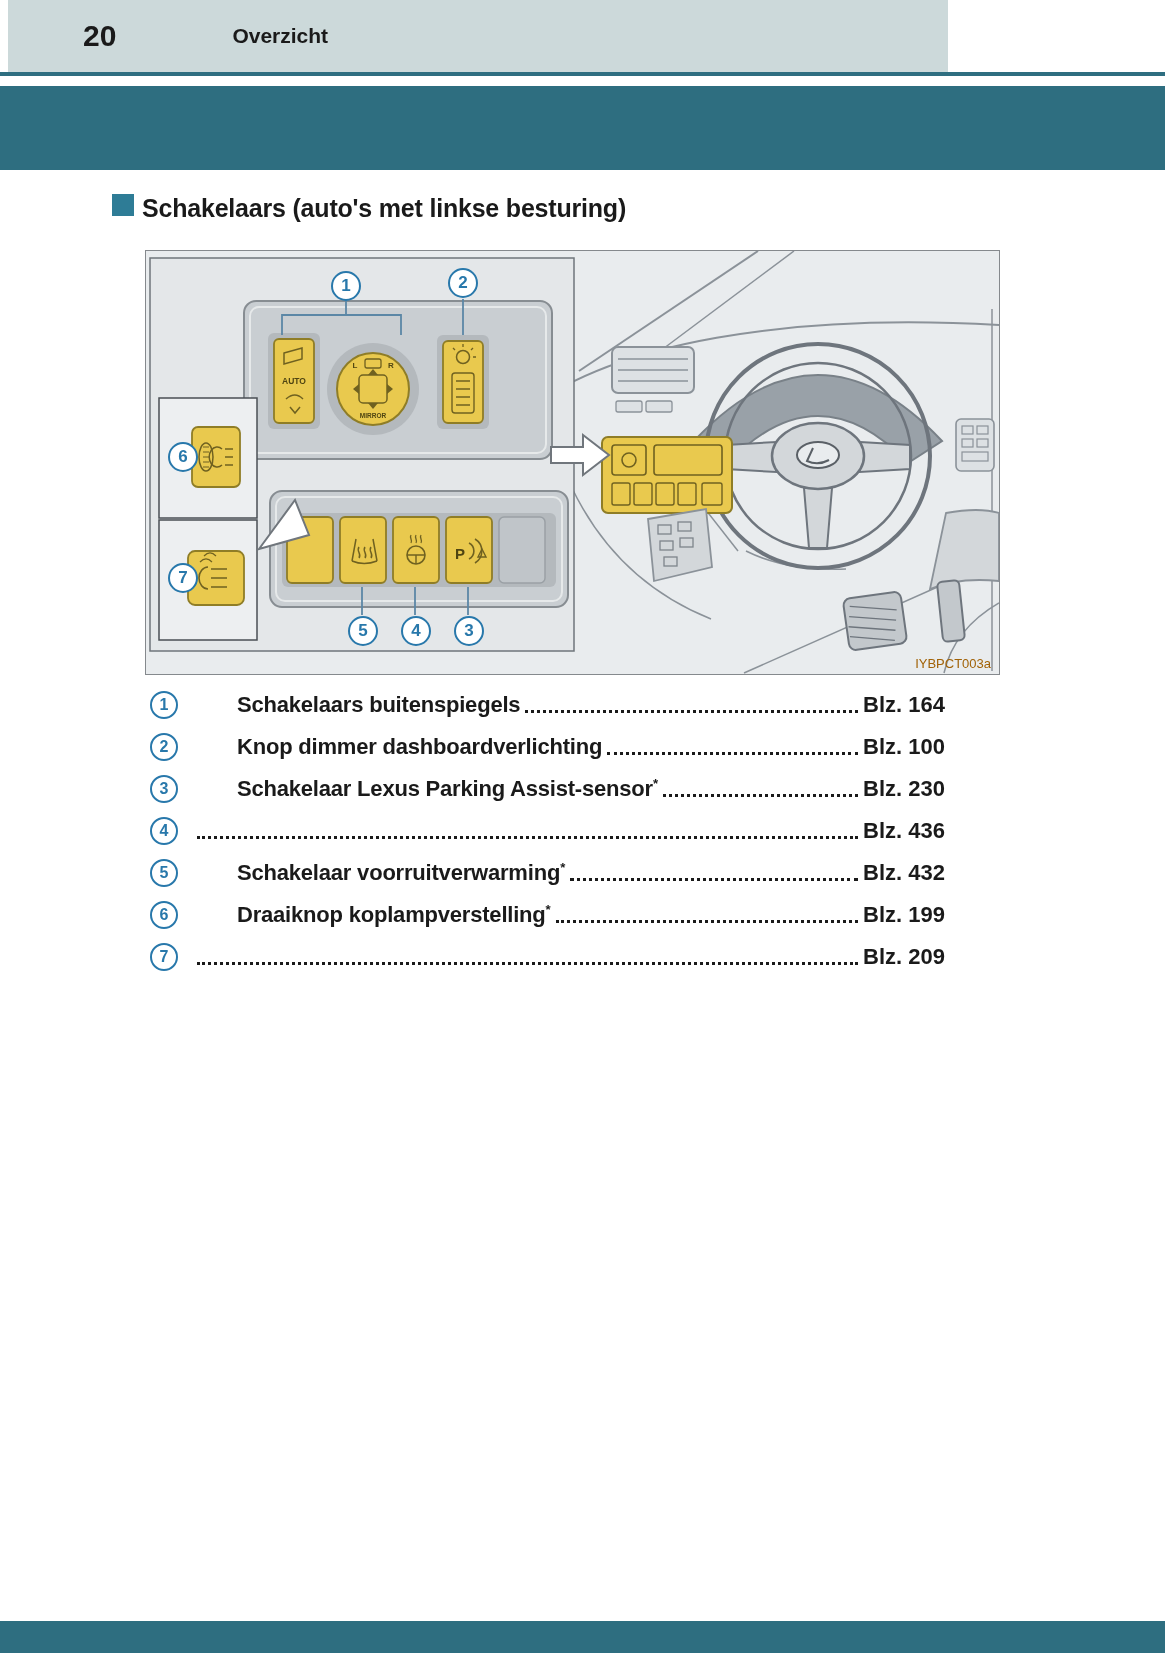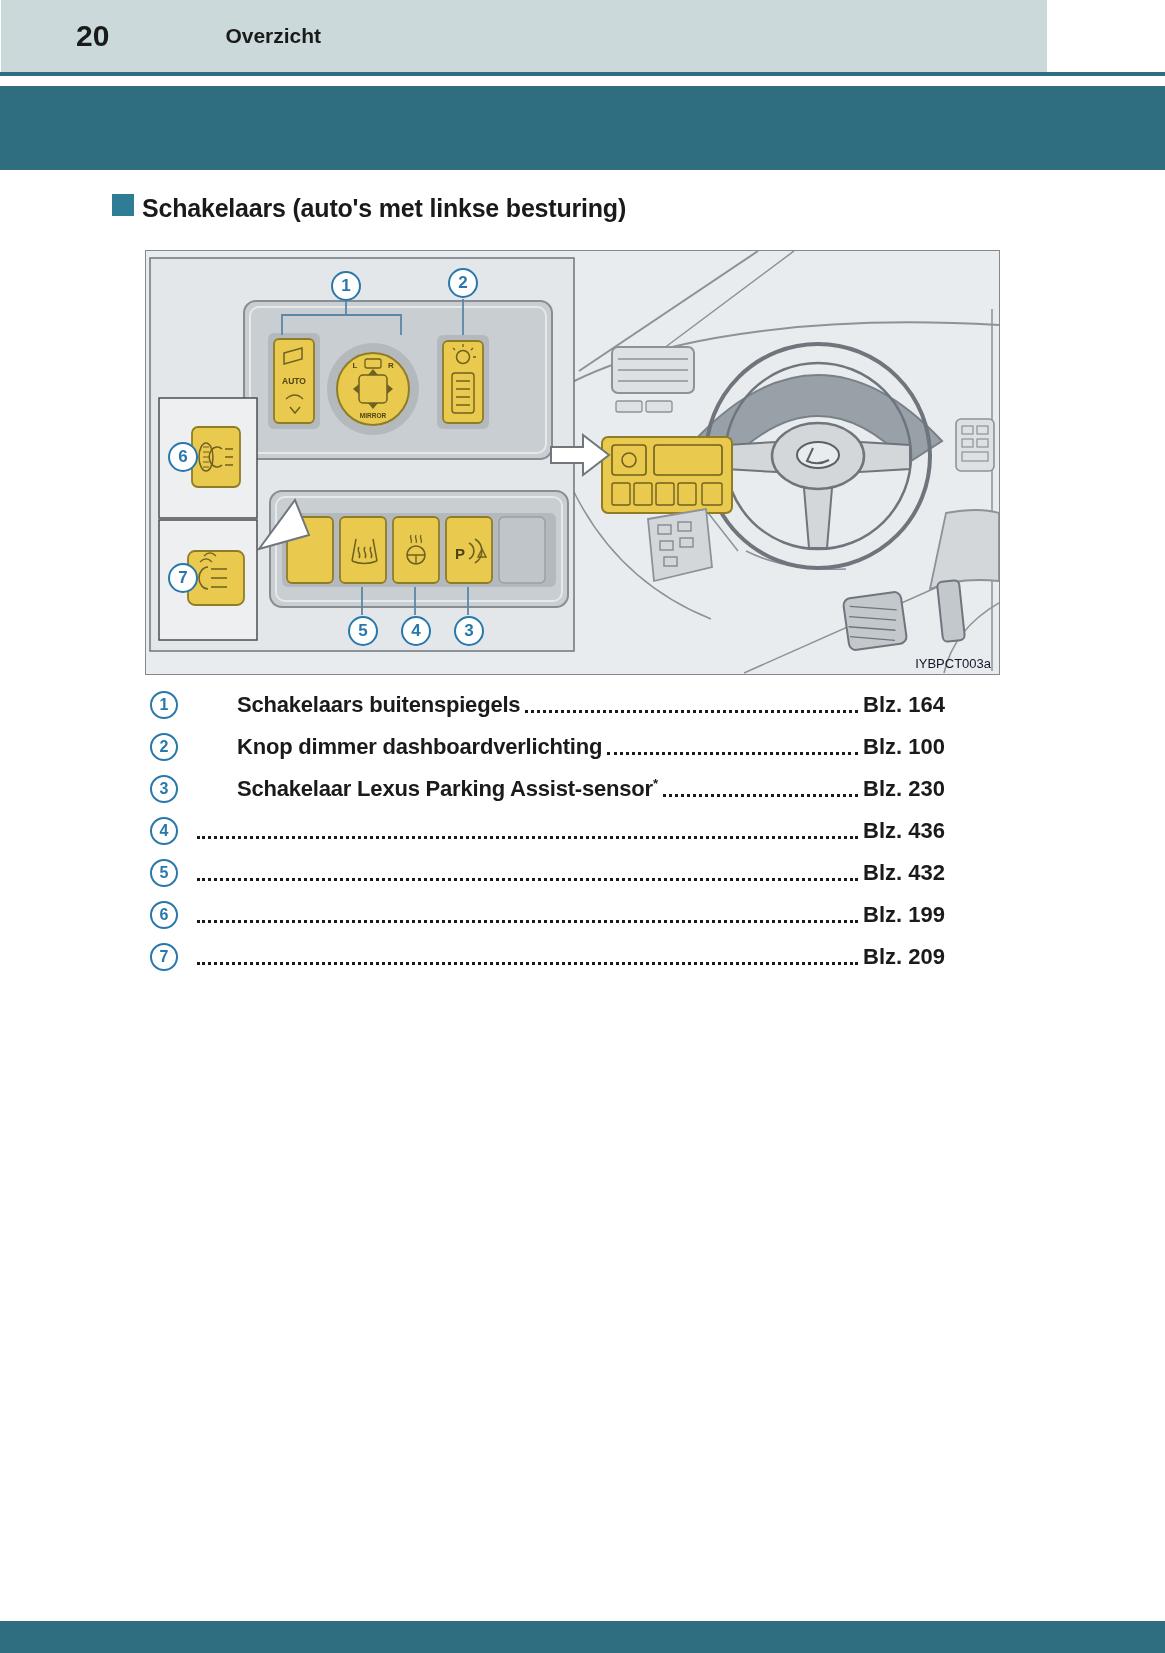--- a/index.html
+++ b/index.html
@@ -2,21 +2,21 @@
 <html><head>
 <meta charset="utf-8">
 <style>
   html,body{margin:0;padding:0;}
   body{
     width:1165px;height:1653px;position:relative;background:#ffffff;
     font-family:"Liberation Sans", sans-serif;color:#1a1a1a;overflow:hidden;
   }
   
   .top-band{
-    position:absolute;top:0;left:1px;width:1046px;height:72px;
+    position:absolute;top:0;left:8px;width:940px;height:72px;
     background:#ccd9da;display:flex;align-items:center;
   }
   .page-num{font-size:30px;font-weight:bold;margin-left:75px;letter-spacing:0;}
   .page-section{font-size:21px;font-weight:bold;margin-left:116px;}
   .top-rule{position:absolute;top:72px;left:0;width:1165px;height:4px;background:#2e6e80;}
   .teal-band{position:absolute;top:86px;left:0;width:1165px;height:84px;background:#2e6e80;}
   .bottom-band{position:absolute;bottom:0;left:0;width:1165px;height:32px;background:#2e6e80;}
 
   
   .section-heading{position:absolute;top:194px;left:112px;display:flex;align-items:flex-start;}
@@ -28,21 +28,21 @@
     position:absolute;left:145px;top:250px;width:855px;height:425px;
     border:1px solid #85898d;background:#e9ecee;box-sizing:border-box;
   }
   .figure svg{position:absolute;left:0;top:0;}
   .callout{
     position:absolute;width:30px;height:30px;border:2px solid #2878ab;border-radius:50%;
     background:#ffffff;color:#2878ab;font-size:17px;font-weight:bold;
     display:flex;align-items:center;justify-content:center;box-sizing:border-box;
   }
   .fig-caption{
-    position:absolute;right:8px;bottom:3px;font-size:13px;color:#0f172a;
+    position:absolute;right:8px;bottom:3px;font-size:13px;color:#a16207;
   }
 
   
   .legend{position:absolute;left:150px;top:690px;width:795px;}
   .legend-row{display:flex;align-items:center;height:30px;margin-bottom:12px;}
   .lnum{
     flex:none;width:28px;height:28px;border:2px solid #2878ab;border-radius:50%;
     color:#2878ab;font-size:16px;font-weight:bold;display:flex;align-items:center;
     justify-content:center;box-sizing:border-box;margin-right:14px;
   }
@@ -273,25 +273,27 @@
     <span class="leader"></span>
     <span class="lpage">Blz. 230</span>
   </div>
   <div class="legend-row">
     <span class="lnum">4</span>
     <span class="leader"></span>
     <span class="lpage">Blz. 436</span>
   </div>
   <div class="legend-row">
     <span class="lnum">5</span>
+    <span class="llabel"><span>Schakelaar voorruitverwarming</span><sup>*</sup></span>
     <span class="leader"></span>
     <span class="lpage">Blz. 432</span>
   </div>
   <div class="legend-row">
     <span class="lnum">6</span>
+    <span class="llabel"><span>Draaiknop koplampverstelling</span><sup>*</sup></span>
     <span class="leader"></span>
     <span class="lpage">Blz. 199</span>
   </div>
   <div class="legend-row">
     <span class="lnum">7</span>
     <span class="leader"></span>
     <span class="lpage">Blz. 209</span>
   </div>
 </div>
 

